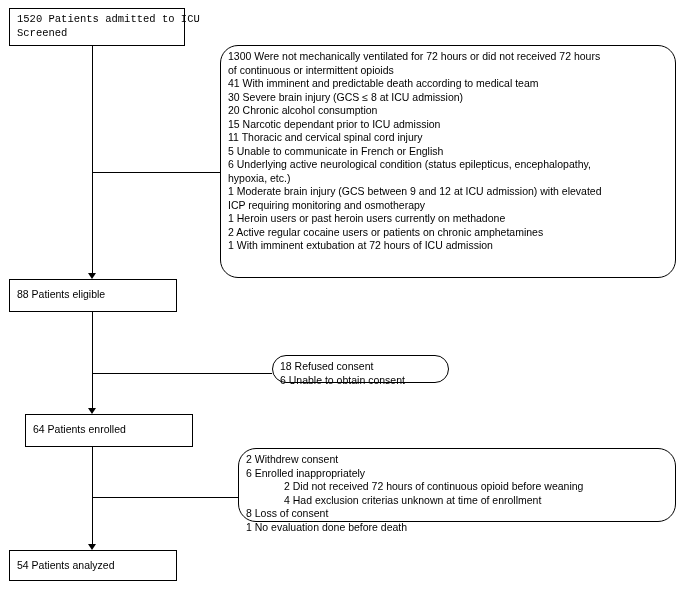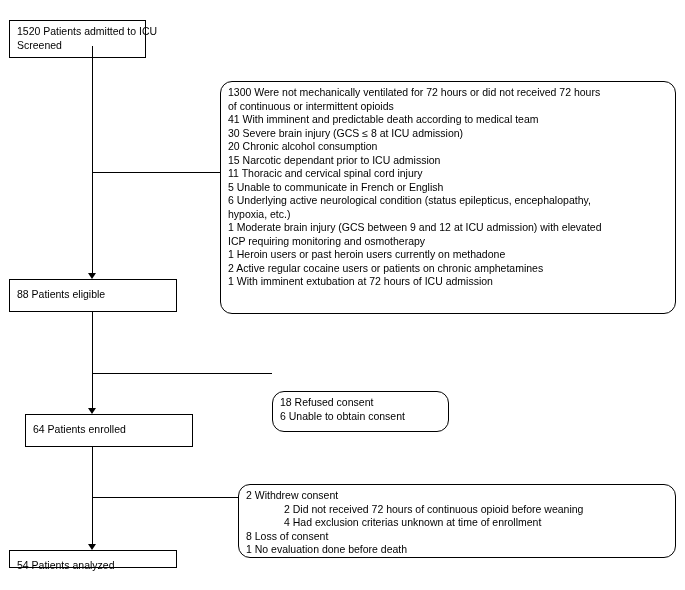--- a/index.html
+++ b/index.html
@@ -21,22 +21,21 @@
   .box {
     position: absolute;
     box-sizing: border-box;
     border: 1.2px solid #000000;
     background: #ffffff;
     font-size: 10.5px;
     line-height: 13.5px;
     color: #000;
   }
   .box.rounded {
-    border-radius: 12px;
-    margin-top: 36px;
+    border-radius: 18px;
   }
   .box.sq {
     border-radius: 0px;
   }
   .box-inner {
     padding: 4px 7px 4px 7px;
   }
   .line-row {
     white-space: pre;
   }
@@ -62,21 +61,21 @@
     border-left: 4.5px solid transparent;
     border-right: 4.5px solid transparent;
     border-top: 6px solid #000000;
   }
 </style>
 </head>
 <body>
 
 <div id="canvas">
 
-  <div class="box sq" style="left:9px; top:20px; width:137px; height:38px;">
+  <div class="box sq" style="left:9px; top:8px; width:176px; height:38px;font-family:Liberation Mono, monospace;">
     <div class="box-inner">
       <div class="line-row">1520 Patients admitted to ICU</div>
       <div class="line-row center">Screened</div>
     </div>
   </div>
 
   <div class="conn vline" style="left:92px; top:46px; height:230px;"></div>
   <div class="arrowhead" style="left:88px; top:273px;"></div>
 
   <div class="conn hline" style="left:92px; top:172px; width:128px;"></div>
@@ -105,47 +104,48 @@
     <div class="box-inner" style="padding-top:8px;">
       <div class="line-row">88 Patients eligible</div>
     </div>
   </div>
 
   <div class="conn vline" style="left:92px; top:312px; height:99px;"></div>
   <div class="arrowhead" style="left:88px; top:408px;"></div>
 
   <div class="conn hline" style="left:92px; top:373px; width:180px;"></div>
 
-  <div class="box rounded" style="left:272px; top:355px; width:177px; height:41px;">
+  <div class="box rounded" style="left:272px; top:355px; width:177px; height:28px;">
     <div class="box-inner" id="excl2">
         <div class="line-row">18 Refused consent</div>
         <div class="line-row">6 Unable to obtain consent</div>
       </div>
   </div>
 
   <div class="box sq" style="left:9px; top:414px; width:168px; height:33px;margin-left:16px;">
     <div class="box-inner" style="padding-top:8px;">
       <div class="line-row">64 Patients enrolled</div>
     </div>
   </div>
 
   <div class="conn vline" style="left:92px; top:447px; height:99px;"></div>
   <div class="arrowhead" style="left:88px; top:544px;"></div>
 
   <div class="conn hline" style="left:92px; top:497px; width:146px;"></div>
 
   <div class="box rounded" style="left:238px; top:448px; width:438px; height:74px;">
     <div class="box-inner" id="excl3">
         <div class="line-row">2 Withdrew consent</div>
+        <div class="line-row">6 Enrolled inappropriately</div>
         <div class="line-row indent1">2 Did not received 72 hours of continuous opioid before weaning</div>
         <div class="line-row indent1">4 Had exclusion criterias unknown at time of enrollment</div>
         <div class="line-row">8 Loss of consent</div>
         <div class="line-row">1 No evaluation done before death</div>
       </div>
   </div>
 
-  <div class="box sq" style="left:9px; top:550px; width:168px; height:18px;">
+  <div class="box sq" style="left:9px; top:550px; width:168px; height:31px;">
     <div class="box-inner" style="padding-top:8px;">
       <div class="line-row">54 Patients analyzed</div>
     </div>
   </div>
 
 </div>
 
 </body></html>

